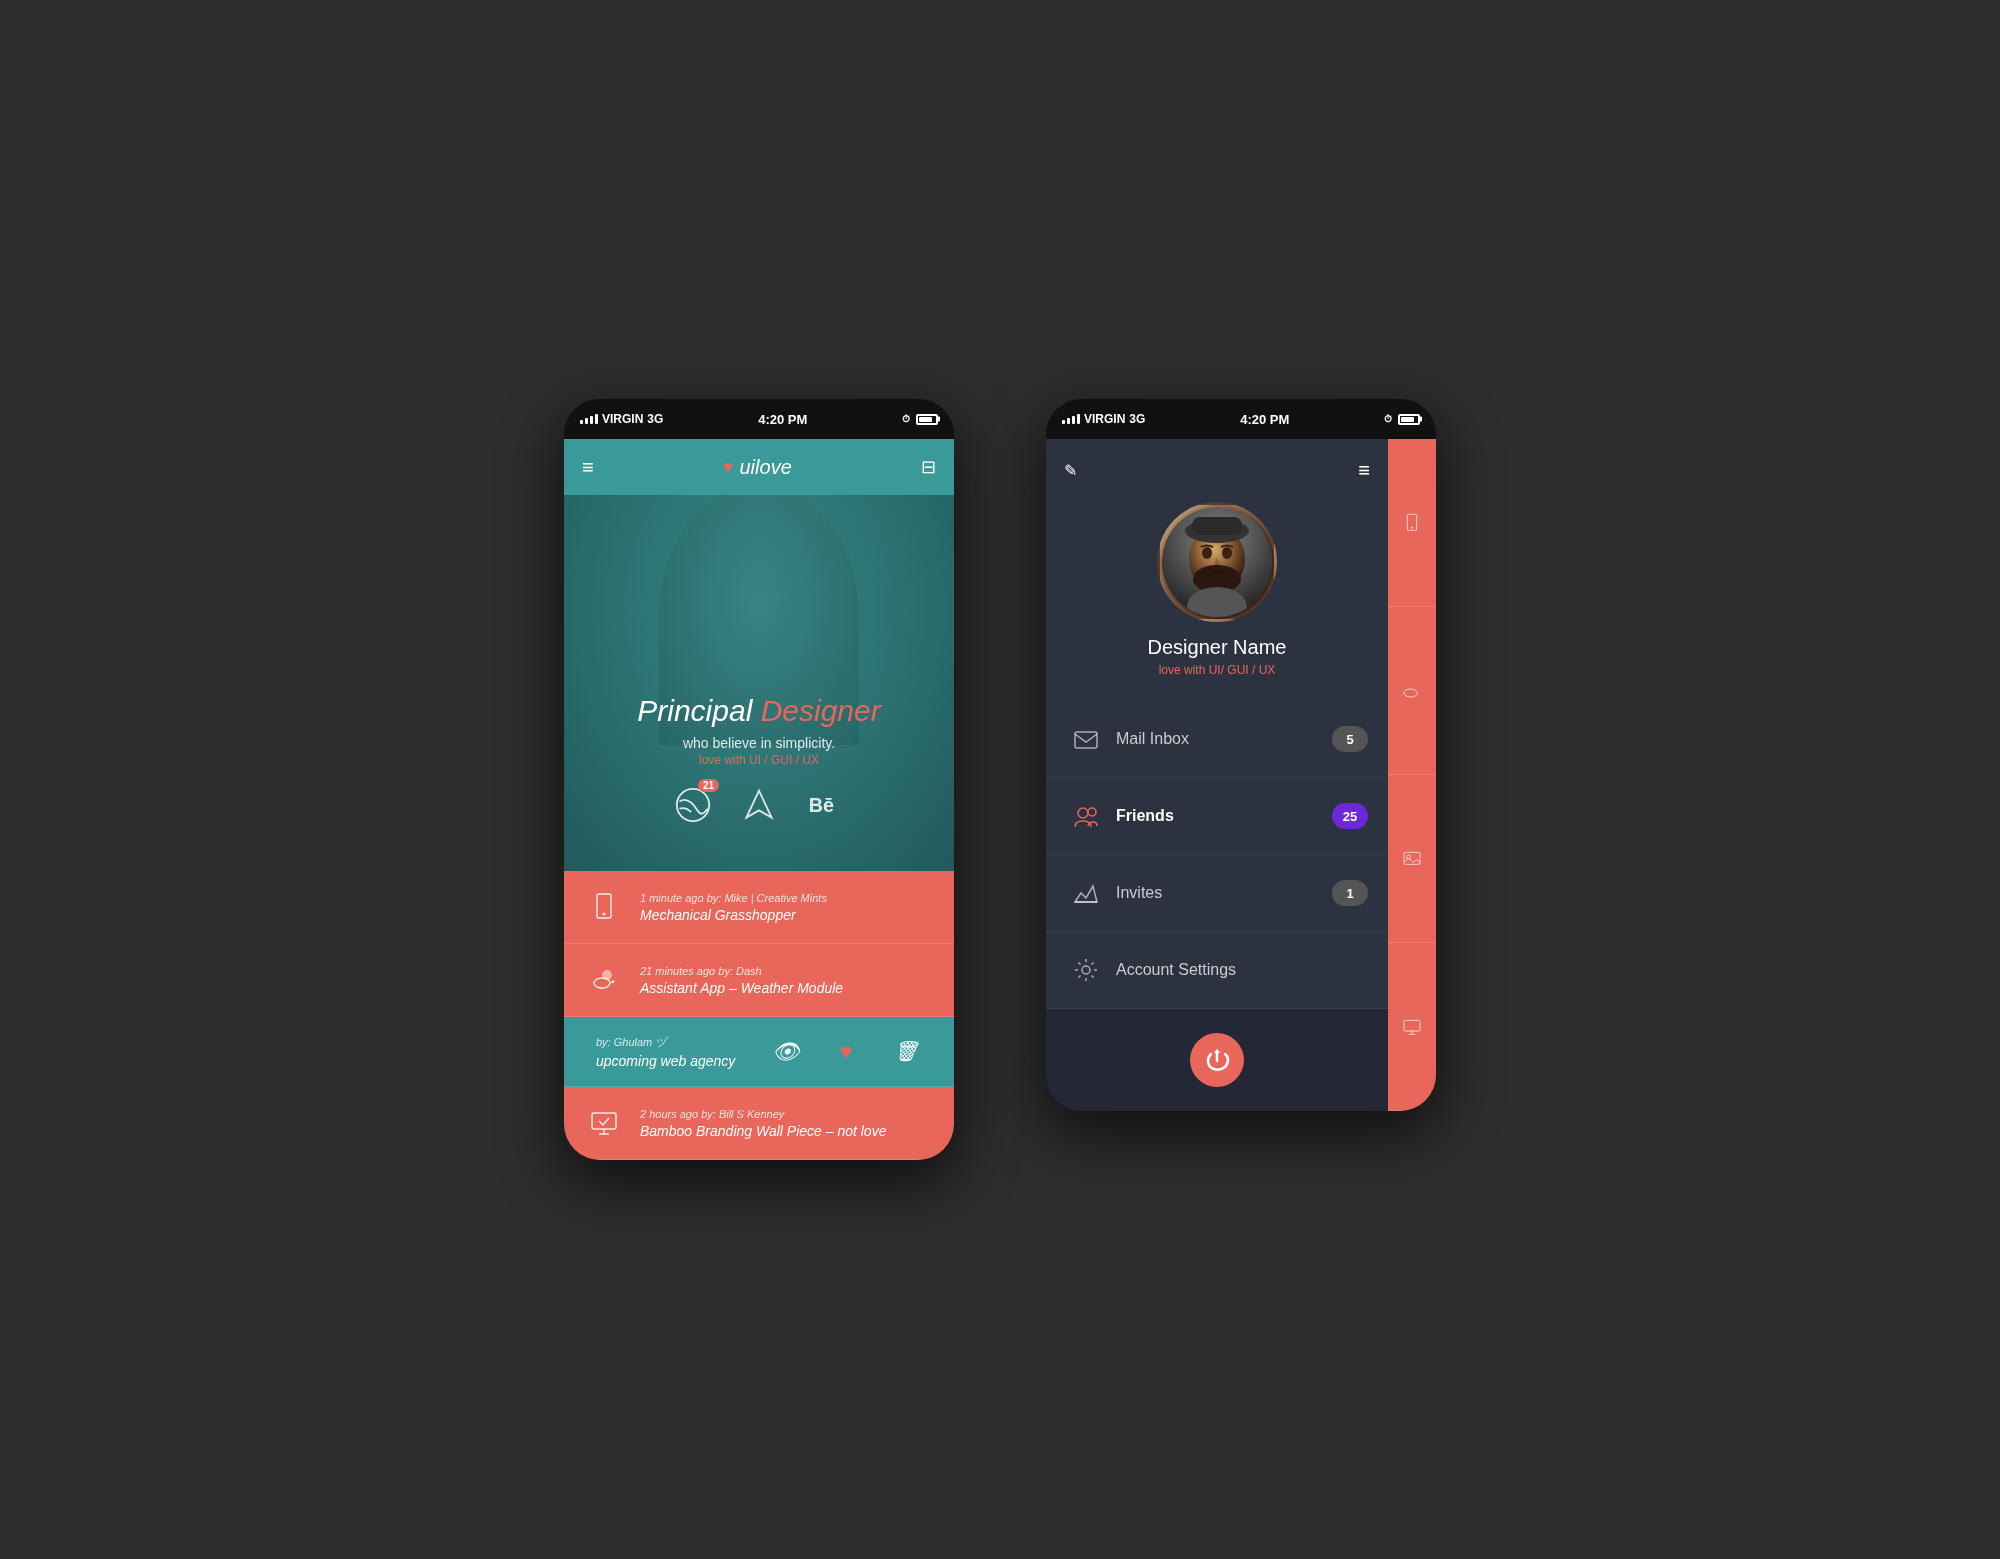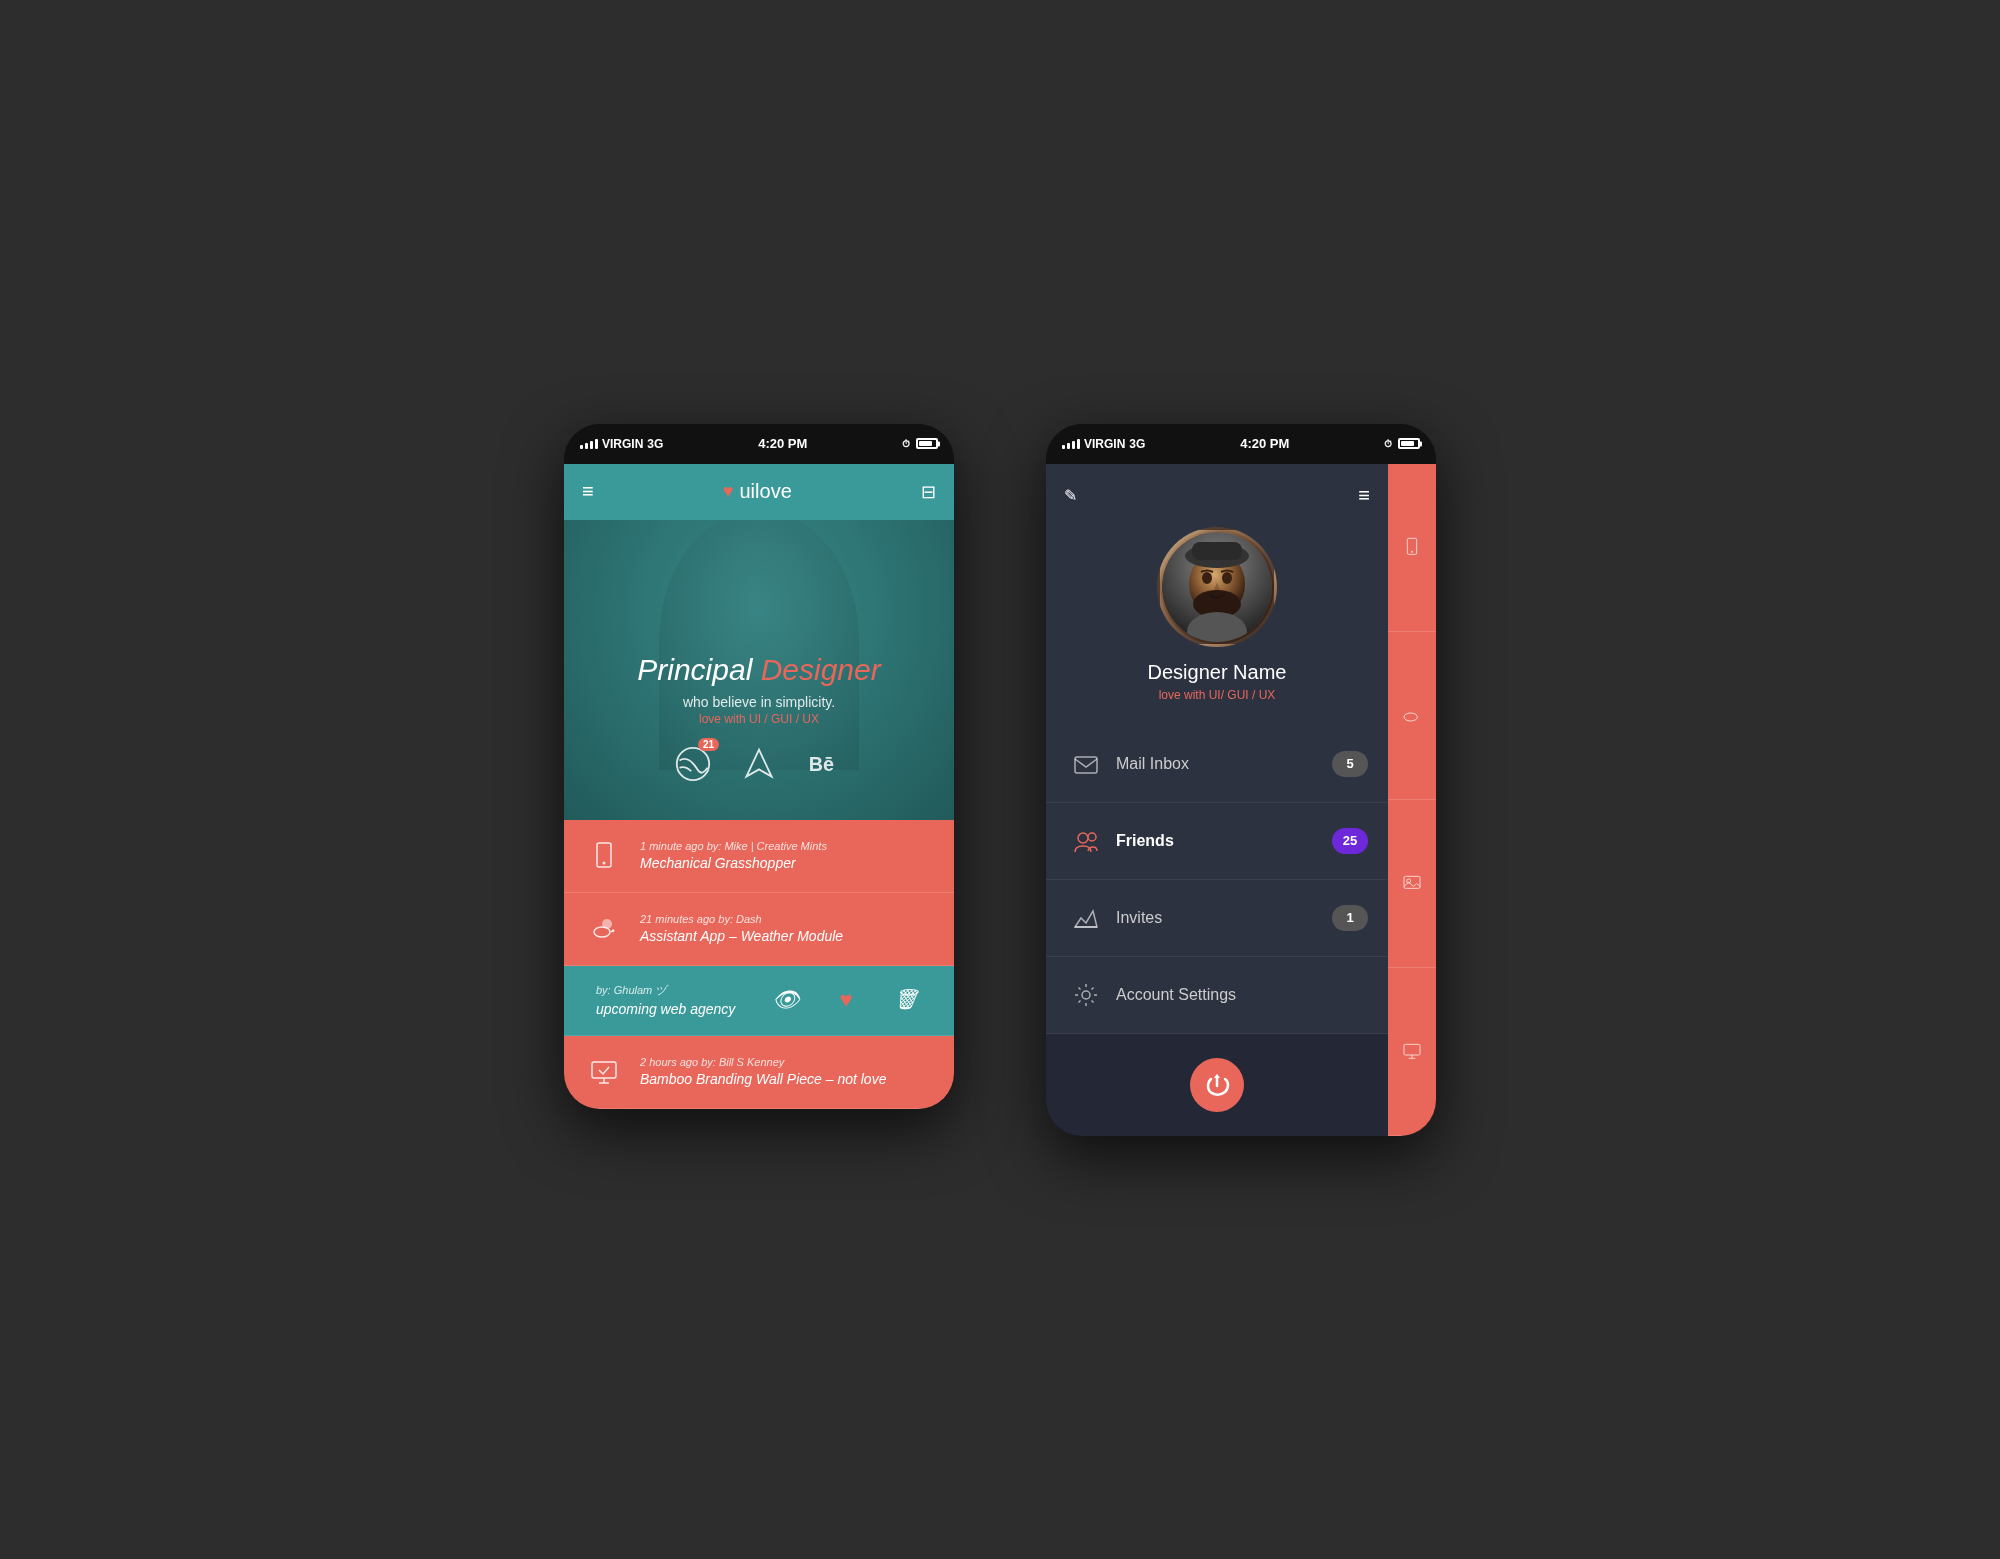--- a/index.html
+++ b/index.html
@@ -116,39 +116,40 @@
       gap: 6px;
       color: #fff;
     }
     .heart-icon {
       color: #e8675a;
       font-size: 18px;
     }
     .logo-text {
       font-size: 20px;
       color: #fff;
+      font-style: italic;
       font-weight: 300;
       text-align: center;
     }
     .briefcase-icon {
       color: #fff;
       font-size: 18px;
       cursor: pointer;
     }
 
     
     .hero-banner {
       background: #2e8080;
-      height: 300px;
+      height: 376px;
       position: relative;
       display: flex;
       flex-direction: column;
       align-items: center;
       justify-content: flex-end;
-      padding-bottom: 34px;
+      padding-bottom: 44px;
       overflow: hidden;
     }
     .hero-bg-person {
       position: absolute;
       top: 0; left: 0; right: 0; bottom: 0;
       background: radial-gradient(ellipse at 50% 30%, rgba(80,160,160,0.3) 0%, rgba(30,80,80,0.8) 100%);
       display: flex;
       align-items: center;
       justify-content: center;
     }

